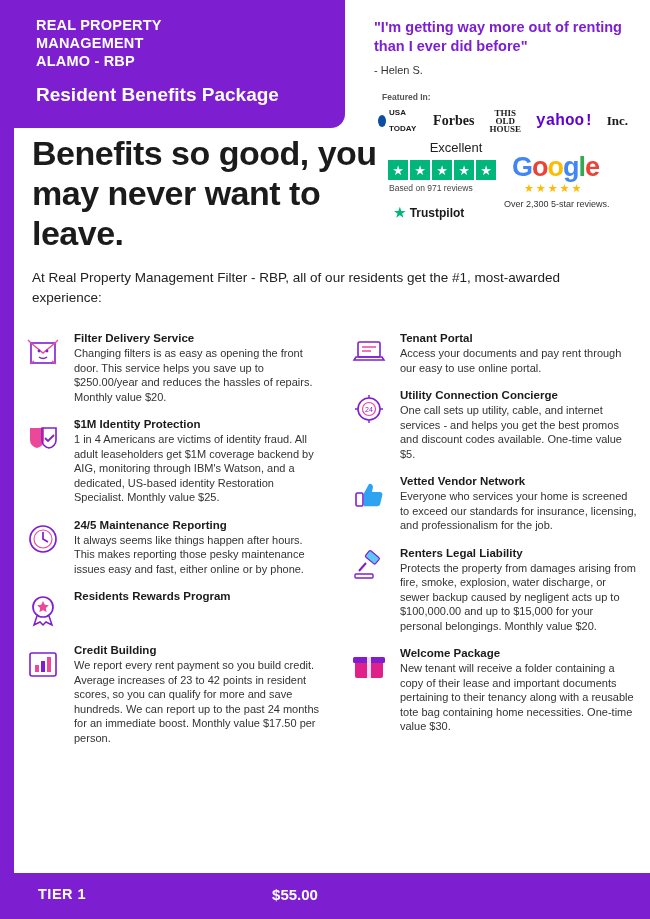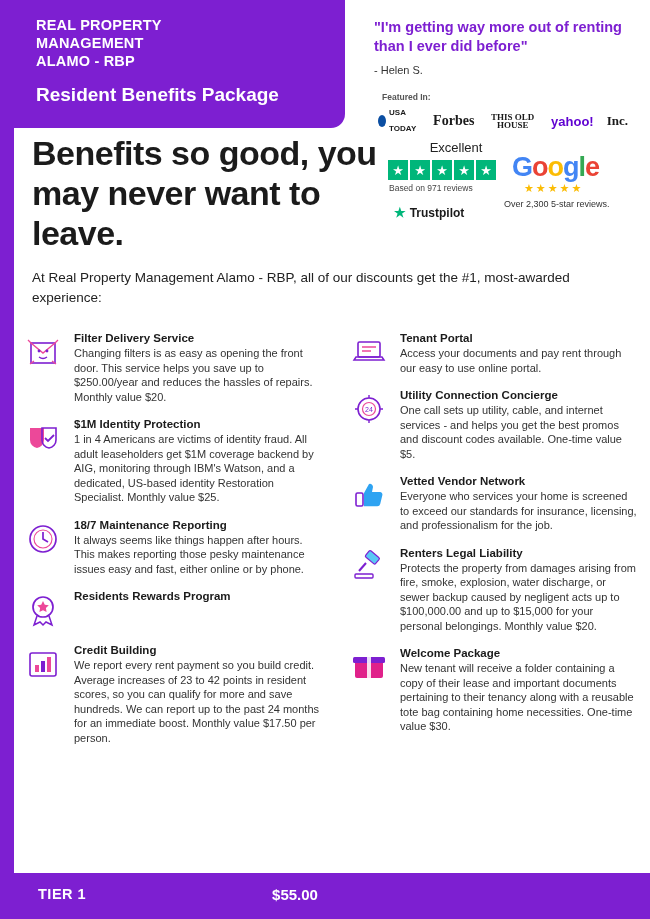--- a/index.html
+++ b/index.html
@@ -61,21 +61,21 @@
   }
   .featured-row {
     position: absolute; left: 378px; top: 105px; width: 250px;
     display: flex; align-items: center; gap: 13px;
   }
   .feat { color: #1a1a1a; font-weight: bold; }
   .feat-usa { font-size: 8px; line-height: 16px; display: flex; align-items: center; gap: 3px; }
   .usa-dot { width: 12px; height: 12px; border-radius: 50%; background: #0b4ea2; display: inline-block; }
   .feat-forbes { font-family: "Liberation Serif", serif; font-size: 14px; }
   .feat-house { font-family: "Liberation Serif", serif; font-size: 9px; text-align: center; line-height: 8px; }
-  .feat-yahoo { font-size: 13px; color: #5f01d1; font-weight: bold; }
+  .feat-yahoo { font-size: 16px; color: #5f01d1; font-weight: bold; font-family: Liberation Mono, monospace; }
   .feat-inc { font-family: "Liberation Serif", serif; font-size: 13px; }
 
   
   .excellent {
     position: absolute; left: 396px; top: 140px; width: 120px;
     text-align: center; font-size: 13px; font-weight: normal; color: #222;
   }
   .stars-box {
     position: absolute; left: 388px; top: 160px;
     width: 136px; height: 20px; display: flex; gap: 2px;
@@ -200,21 +200,21 @@
     <span>Trustpilot</span>
   </div>
 
   <div class="google-logo">
     <span class="g1">G</span><span class="g2">o</span><span class="g3">o</span><span class="g4">g</span><span class="g5">l</span><span class="g6">e</span>
   </div>
   <div class="google-stars">★★★★★</div>
   <div class="google-sub">Over 2,300 5-star reviews.</div>
 
   <div class="headline">Benefits so good, you may never want to leave.</div>
-  <div class="intro">At Real Property Management Alamo - RBP, all of our discounts get the #1, most-awarded experience:</div>
+  <div class="intro">At Real Property Management Filter - RBP, all of our residents get the #1, most-awarded experience:</div>
 
   <div class="col-left">
 
     <div class="benefit">
       <div class="ico">
         <svg width="38" height="36" viewBox="0 0 38 36">
           <rect x="7" y="9" width="24" height="20" fill="none" stroke="#7d1fd1" stroke-width="1.6"></rect>
           <path d="M7 9 L19 19 L31 9" fill="none" stroke="#ec4899" stroke-width="1.4"></path>
           <circle cx="15" cy="17" r="1.4" fill="#7d1fd1"></circle>
             <circle cx="23" cy="17" r="1.4" fill="#7d1fd1"></circle>
@@ -244,21 +244,21 @@
 
     <div class="benefit">
       <div class="ico">
         <svg width="38" height="36" viewBox="0 0 38 36">
           <circle cx="19" cy="18" r="13" fill="none" stroke="#7d1fd1" stroke-width="1.7"></circle>
           <circle cx="19" cy="18" r="9" fill="none" stroke="#ec4899" stroke-width="1.1"></circle>
           <path d="M19 11 v7 l5 3" fill="none" stroke="#7d1fd1" stroke-width="1.7"></path>
         </svg>
       </div>
       <div class="body">
-        <h3>18/7 Maintenance Reporting</h3>
+        <h3>24/5 Maintenance Reporting</h3>
         <p>It always seems like things happen after hours. This makes reporting those pesky maintenance issues easy and fast, either online or by phone.</p>
       </div>
     </div>
 
     <div class="benefit">
       <div class="ico">
         <svg width="38" height="36" viewBox="0 0 38 36">
           <circle cx="19" cy="15" r="10" fill="none" stroke="#7d1fd1" stroke-width="1.7"></circle>
           <path d="M19 9 l1.8 3.7 l4 .6 l-2.9 2.8 l.7 4 l-3.6 -1.9 l-3.6 1.9 l.7 -4 l-2.9 -2.8 l4 -.6 z" fill="#ec4899"></path>
           <path d="M13 24 l-3 9 l6 -3 l3 3 l3 -3 l6 3 l-3 -9" fill="none" stroke="#7d1fd1" stroke-width="1.5"></path>

